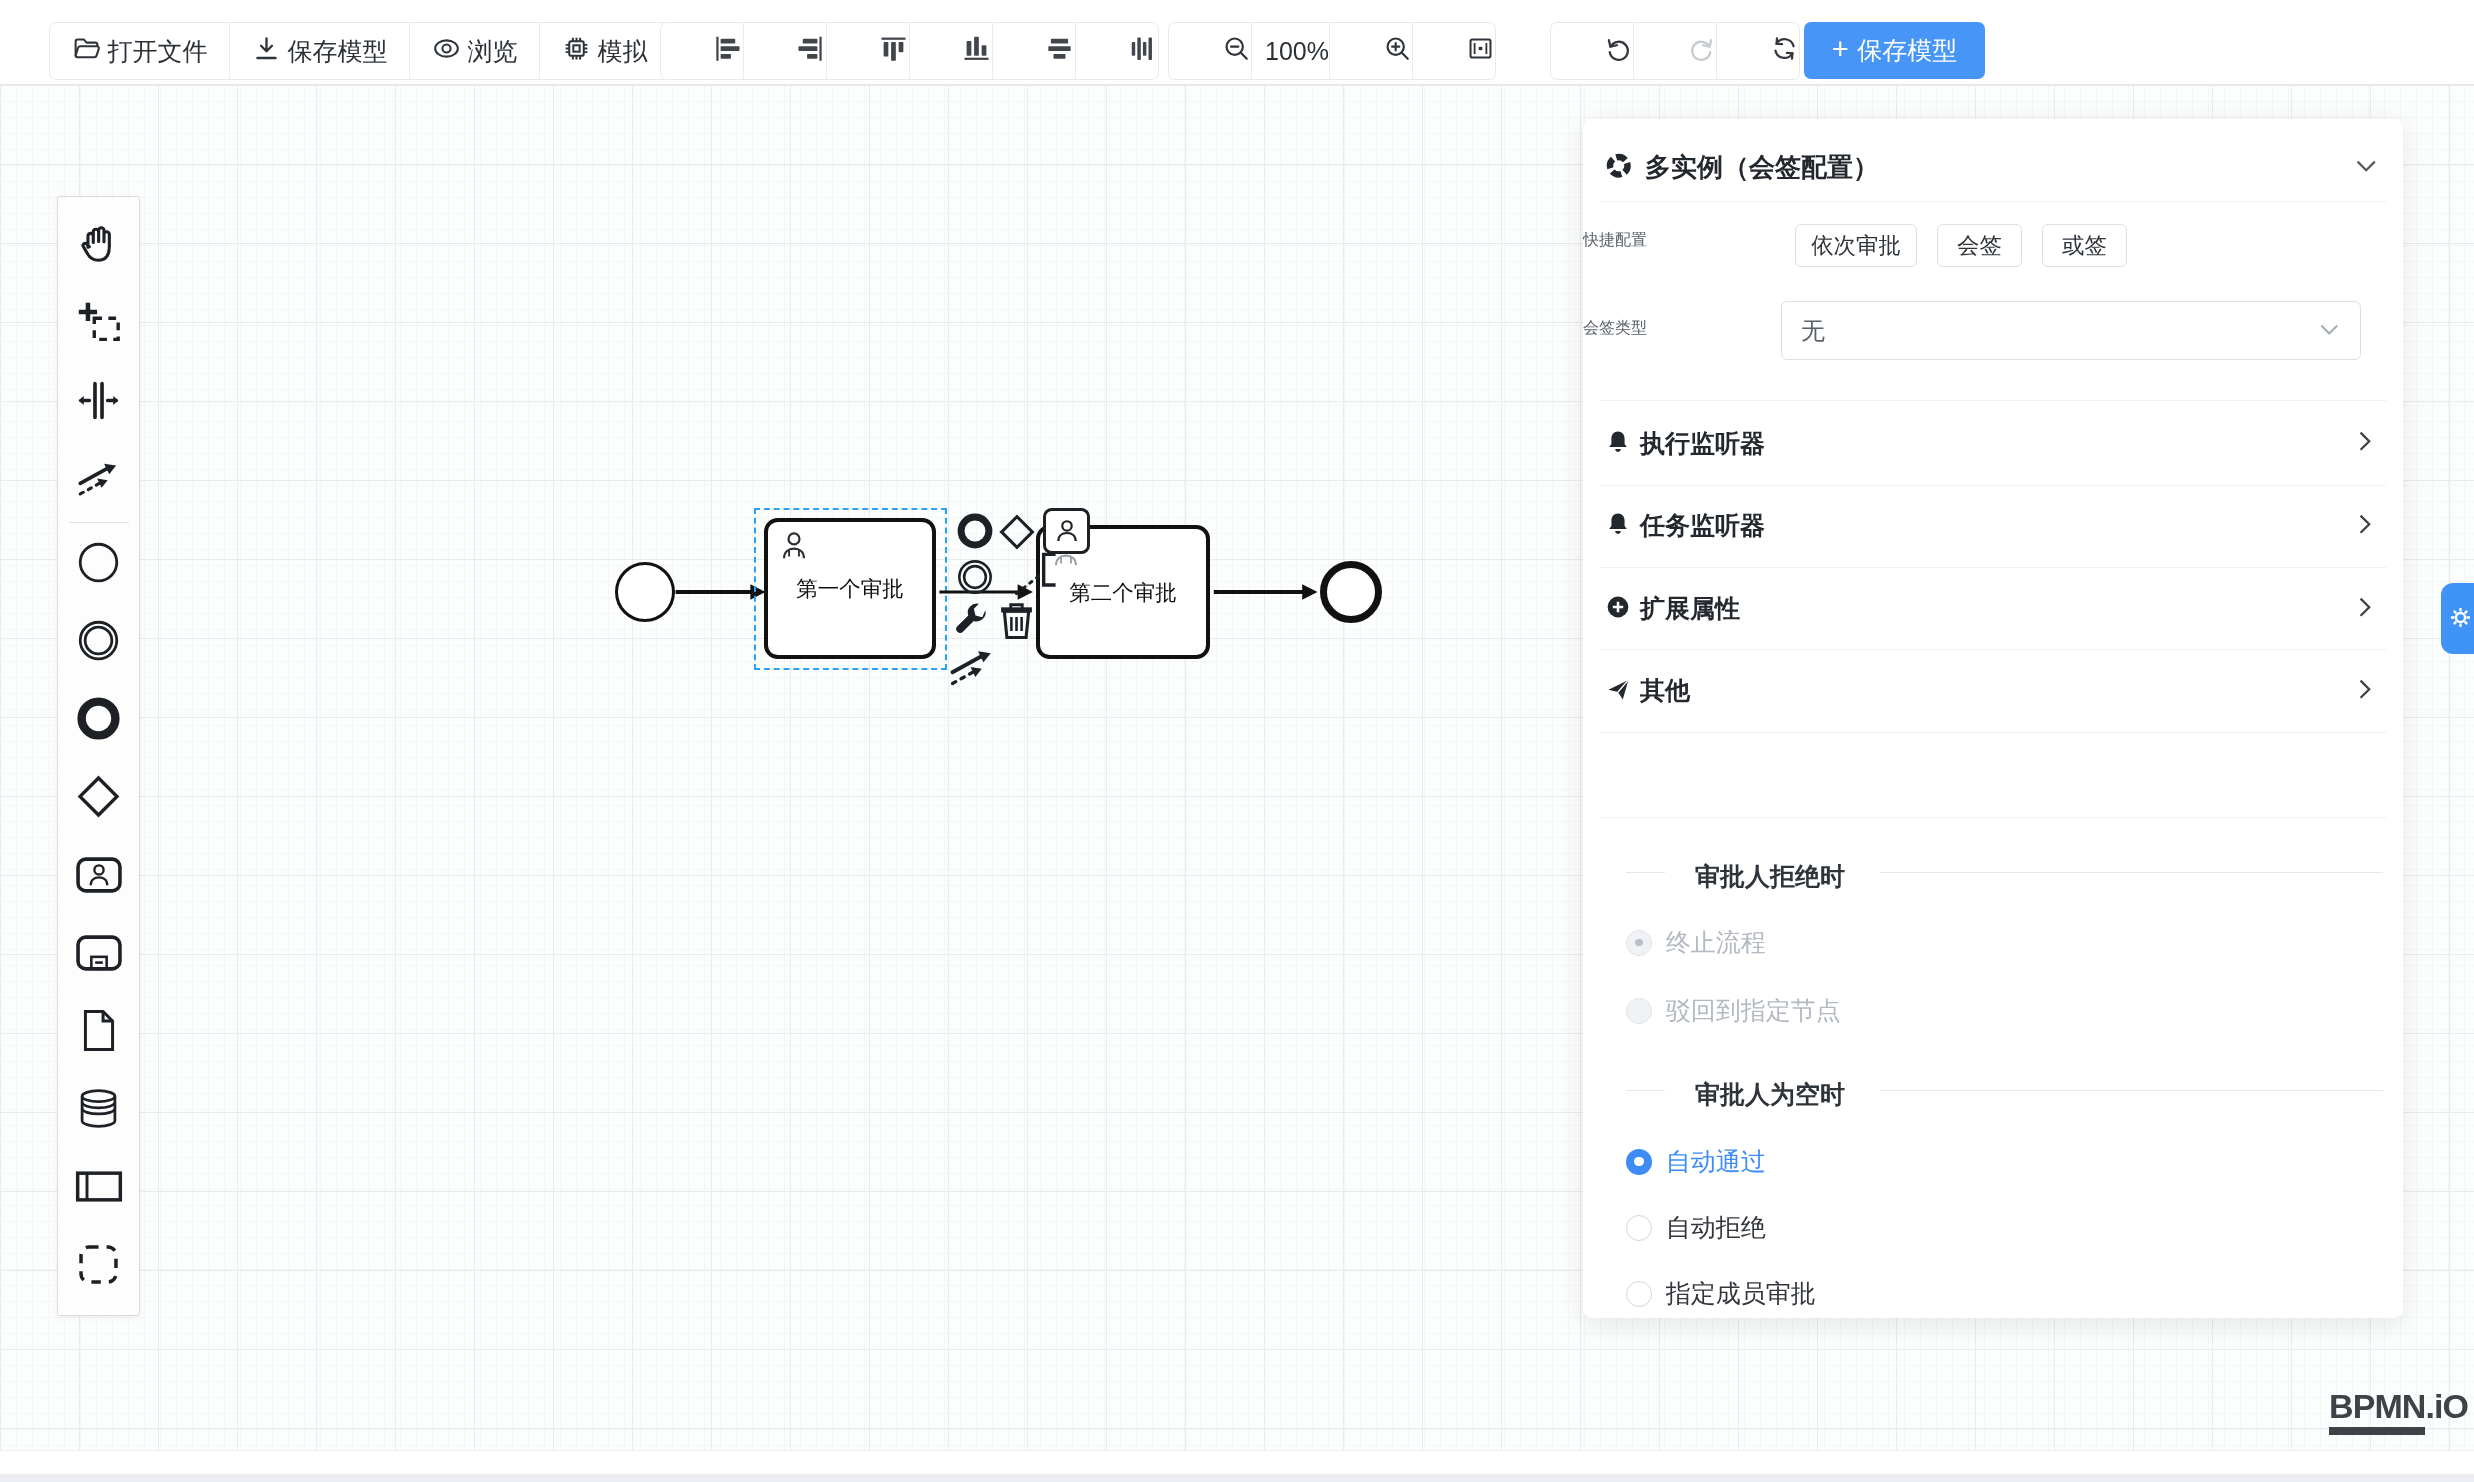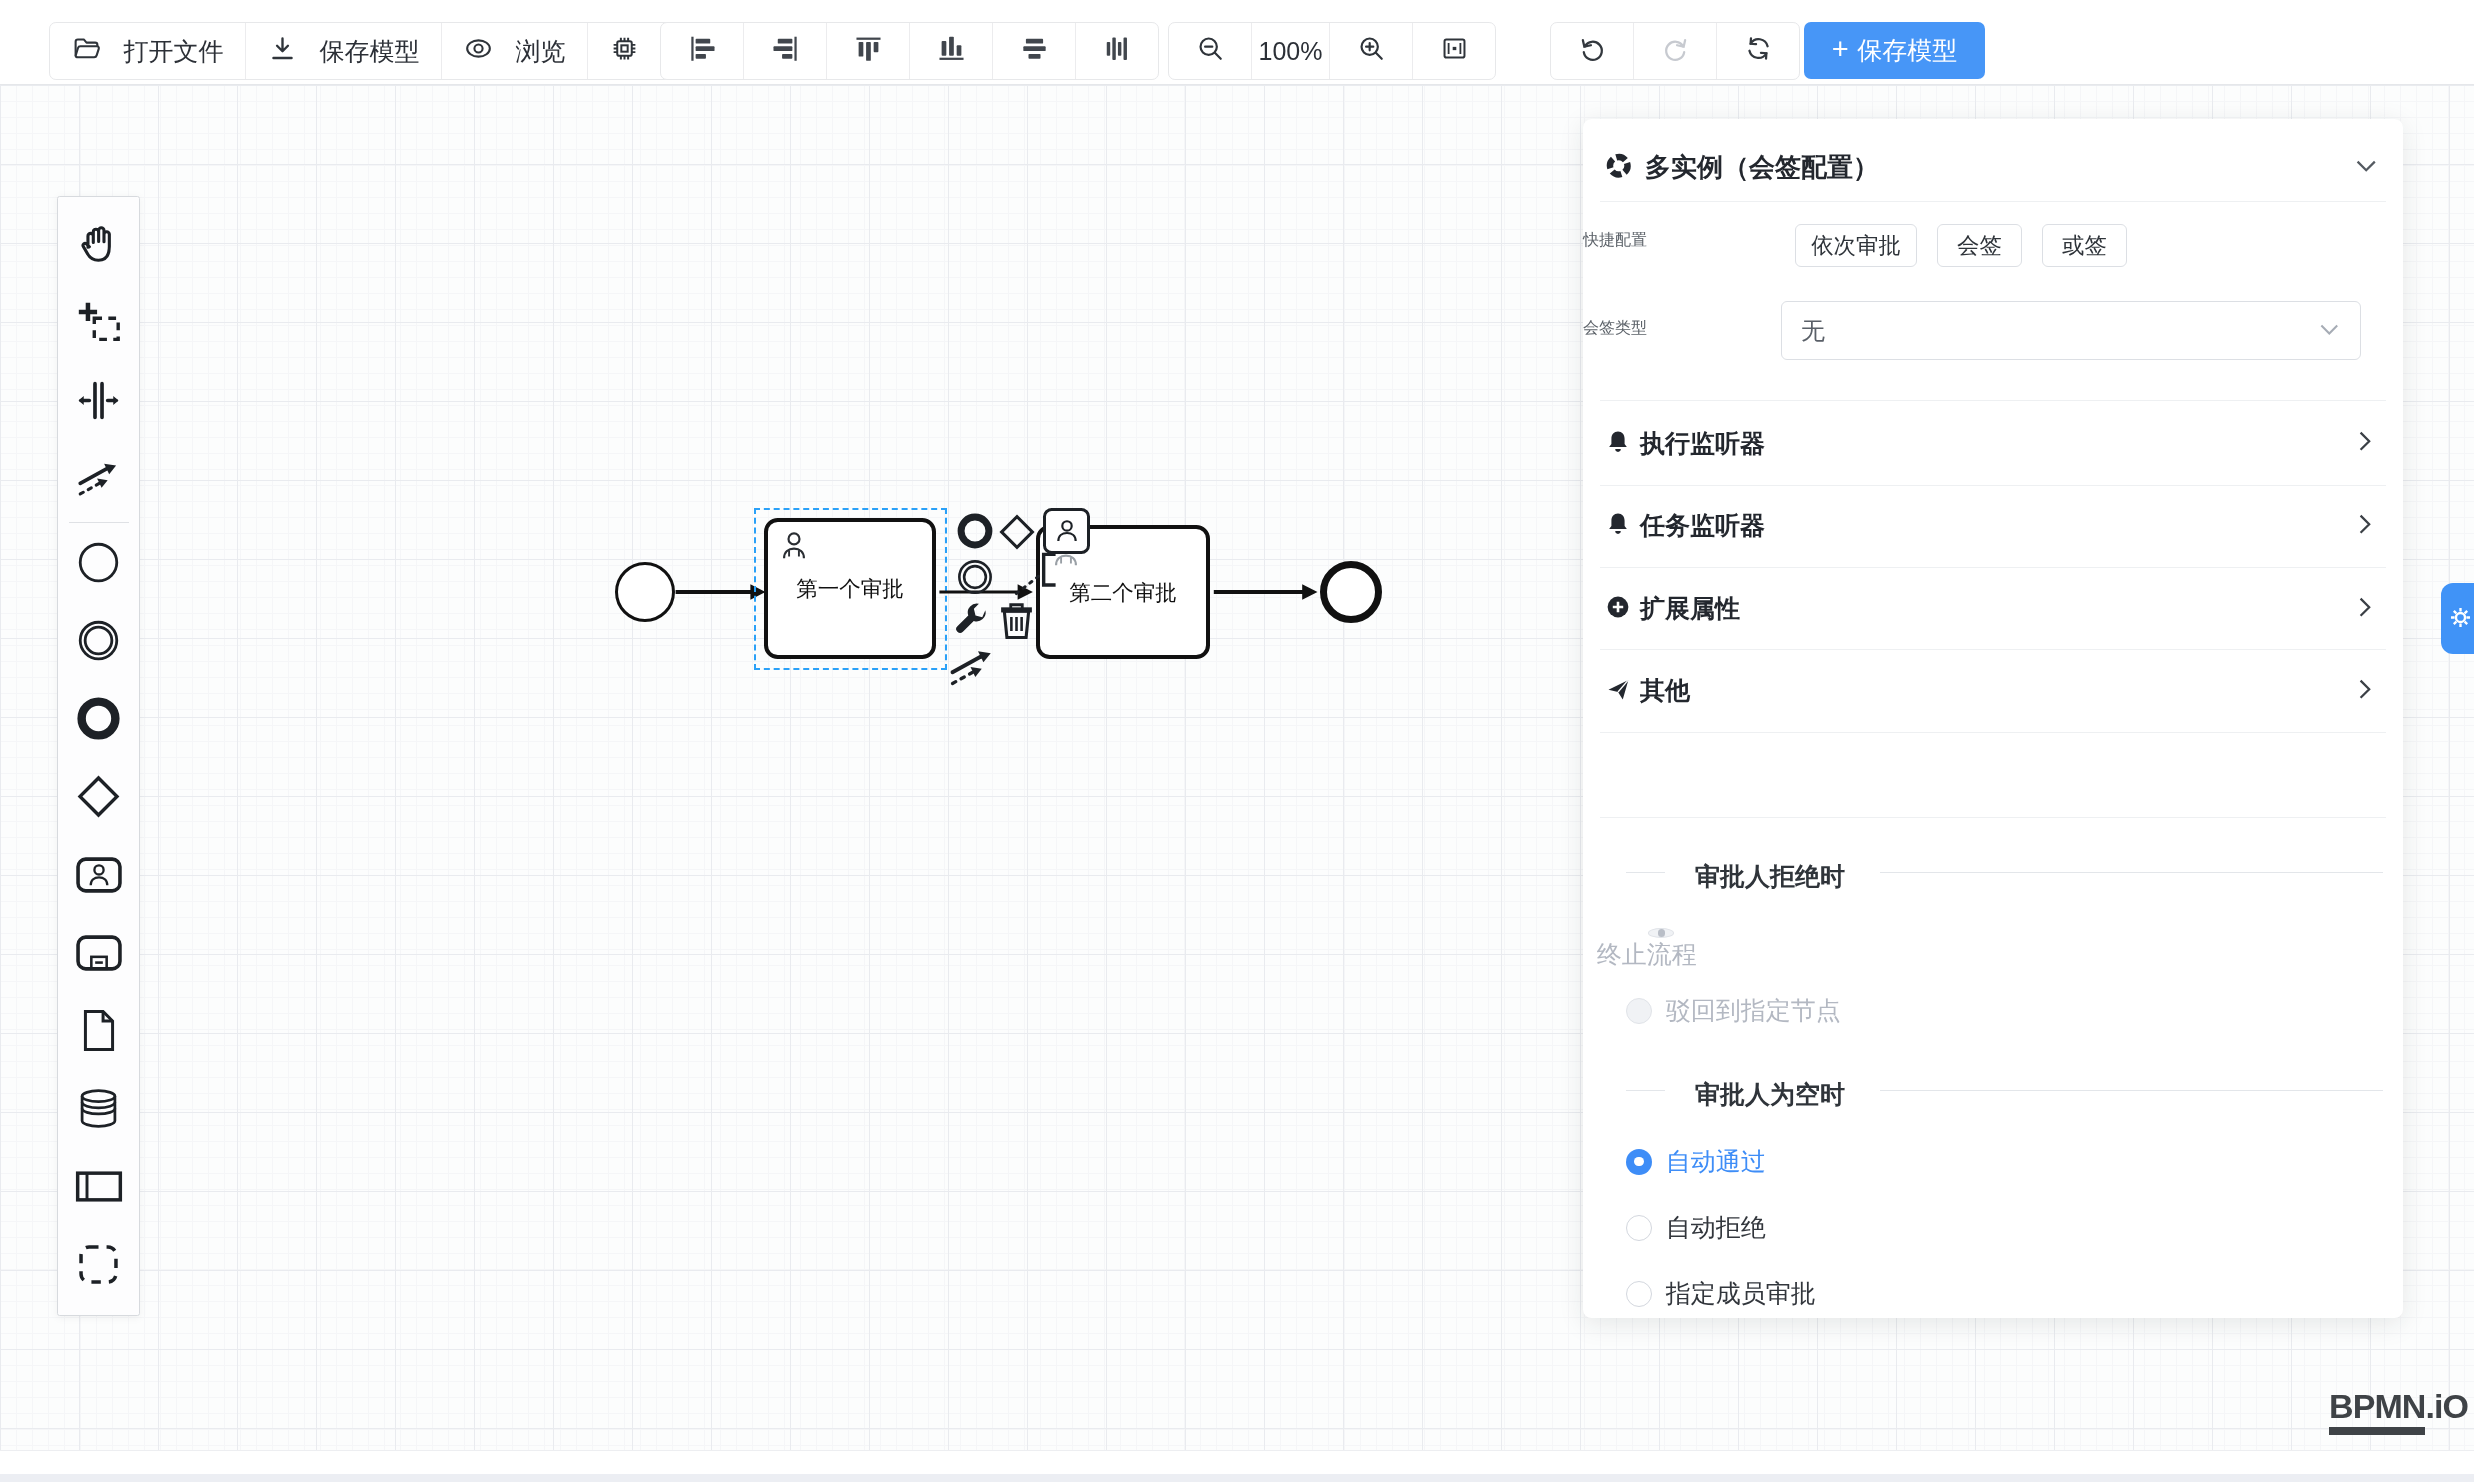--- a/index.html
+++ b/index.html
@@ -9,21 +9,21 @@
   .canvas{position:absolute;left:0;top:84px;right:0;bottom:0;border-top:0.9px solid #e5e7ea;background-color:#fcfdfd;
     background-image:
       linear-gradient(to right,#e9ebef 0.9px,transparent 0.9px),
       linear-gradient(to bottom,#e9ebef 0.9px,transparent 0.9px),
       linear-gradient(to right,#f5f6f8 0.9px,transparent 0.9px),
       linear-gradient(to bottom,#f5f6f8 0.9px,transparent 0.9px);
     background-size:79px 79px,79px 79px,16px 16px,16px 16px;}
 
   
   .tb-group{position:absolute;top:22.4px;height:58px;background:#fff;border:1.3px solid #e7e8ea;border-radius:6.9px;display:flex;align-items:stretch;box-sizing:border-box;}
-  .tb-btn{display:flex;align-items:center;justify-content:center;gap:23px;padding:0 21.5px;font-size:25px;color:#2c3037;border-right:0.9px solid #ececee;cursor:pointer;white-space:nowrap;}
+  .tb-btn{display:flex;align-items:center;justify-content:flex-end;gap:7px;padding:0 21.5px;font-size:25px;color:#2c3037;border-right:0.9px solid #ececee;cursor:pointer;white-space:nowrap;}
   .tb-btn:last-child{border-right:none;}
   .tb-icon-btn{width:82px;padding:0;}
   .tb-label{pointer-events:none;}
   .save-btn{position:absolute;left:1804px;top:22.4px;width:181px;height:57px;background:#4796F7;border-radius:6.9px;color:#fff;font-size:25px;display:flex;align-items:center;justify-content:center;gap:8.6px;cursor:pointer;}
   .save-plus{font-size:29px;line-height:1;margin-top:-2.6px;}
 
   
   .palette{position:absolute;left:57px;top:196px;width:83px;height:1120px;background:#fdfdfe;border:0.9px solid #d7dade;border-radius:2.6px;box-shadow:0 1.7px 8.6px rgba(0,0,0,.05);display:flex;flex-direction:column;align-items:center;padding-top:10.3px;box-sizing:border-box;}
   .pal-item{width:83px;height:78px;display:flex;align-items:center;justify-content:center;cursor:pointer;}
   .pal-sep{width:60px;height:0;border-top:0.9px solid #dfe1e5;margin:2.6px 0;}
@@ -530,21 +530,21 @@
     </div>
     <div class="p-hr" style="top:613px;"></div>
 
     <div class="p-hr" style="top:698px;"></div>
 
     <div class="grp-title-row" style="top:741px;">
       <div class="grp-line" style="left:43px;width:39px;"></div>
       <span class="grp-title">审批人拒绝时</span>
       <div class="grp-line" style="left:297px;right:20px;"></div>
     </div>
-    <div class="radio-row" style="top:809px;flex-direction:column;">
+    <div class="radio-row" style="top:809px;">
       <span class="radio r-dis">
           <span class="dot"></span>
         </span>
       <span class="radio-label lbl-dis">终止流程</span>
     </div>
     <div class="radio-row" style="top:877px;">
       <span class="radio r-dis" style="background:#f0f2f5;"></span>
       <span class="radio-label lbl-dis">驳回到指定节点</span>
     </div>
 

